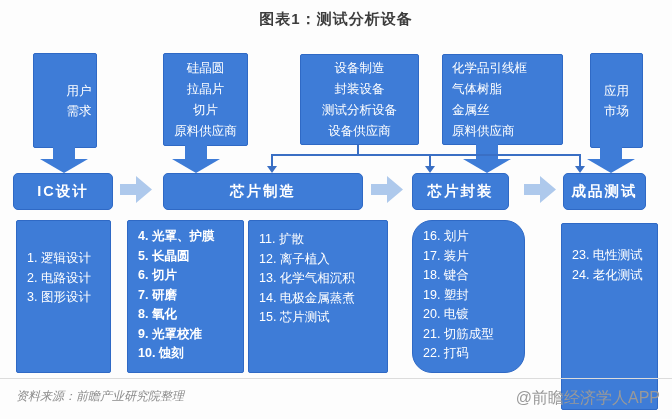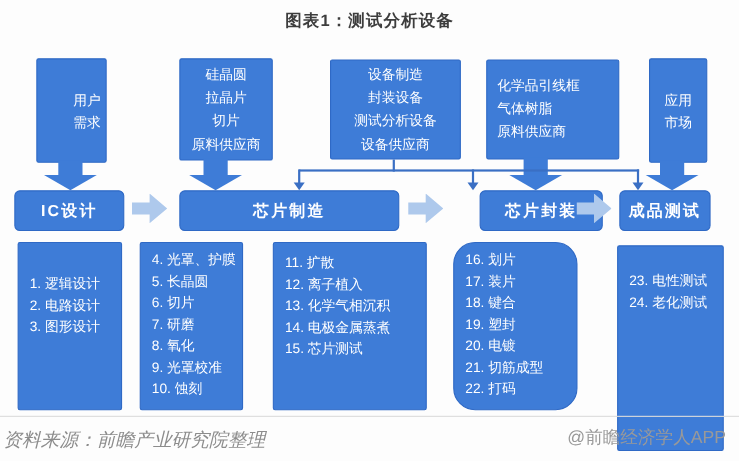--- a/index.html
+++ b/index.html
@@ -62,22 +62,22 @@
   }
   
   .larr{
     position:absolute;top:176px;width:32px;height:27px;
     background:var(--light-arrow,#aec9ec);
     clip-path:polygon(0 30%,50% 30%,50% 0,100% 50%,50% 100%,50% 70%,0 70%);
   }
   
   .fdiv{position:absolute;left:0;top:378px;width:672px;height:1px;background:#dcdcdc;}
   .fsource{
-    position:absolute;left:3px;top:388px;
-    font-size:17px;font-style:italic;
+    position:absolute;left:16px;top:388px;
+    font-size:12px;font-style:italic;
     color:var(--footer-text,#8c8c8c);
     text-align:center;
   }
   .fbrand{
     position:absolute;right:12px;top:388px;
     font-size:16px;color:#999;
   }
 </style>
 </head>
 <body>
@@ -101,20 +101,21 @@
   <div class="bluebox sup four" style="left:300px;top:54px;width:119px;height:91px;">
     <div>设备制造</div>
     <div>封装设备</div>
     <div>测试分析设备</div>
     <div>设备供应商</div>
   </div>
 
   <div class="bluebox sup four leftalign" style="left:442px;top:54px;width:121px;height:91px;">
     <div>化学品引线框</div>
     <div>气体树脂</div>
+    <div>金属丝</div>
     <div>原料供应商</div>
   </div>
 
   <div class="bluebox sup" style="left:590px;top:53px;width:53px;height:95px;">
     <div>应用</div>
     <div>市场</div>
   </div>
 
   <div class="stem" style="left:53px;top:146px;height:14px;"></div>
   <div class="head" style="left:40px;top:159px;"></div>
@@ -140,36 +141,36 @@
   <div class="bluebox stage" style="left:13px;width:100px;">
     <span>IC设计</span>
   </div>
   <div class="larr" style="left:120px;"></div>
 
   <div class="bluebox stage" style="left:163px;width:200px;">
     <span>芯片制造</span>
   </div>
   <div class="larr" style="left:371px;"></div>
 
-  <div class="bluebox stage" style="left:436px;width:112px;">
+  <div class="bluebox stage" style="left:412px;width:97px;">
     <span>芯片封装</span>
   </div>
   <div class="larr" style="left:524px;"></div>
 
   <div class="bluebox stage" style="left:563px;width:83px;">
     <span>成品测试</span>
   </div>
 
   <div class="bluebox proc" style="left:16px;width:95px;padding-top:28px;">
     <div>1. 逻辑设计</div>
     <div>2. 电路设计</div>
     <div>3. 图形设计</div>
   </div>
 
-  <div class="bluebox proc" style="left:127px;width:94px;padding-top:6px;">
+  <div class="bluebox proc" style="left:127px;width:117px;padding-top:6px;font-weight:bold;">
     <div>4. 光罩、护膜</div>
     <div>5. 长晶圆</div>
     <div>6. 切片</div>
     <div>7. 研磨</div>
     <div>8. 氧化</div>
     <div>9. 光罩校准</div>
     <div>10. 蚀刻</div>
   </div>
 
   <div class="bluebox proc" style="left:248px;width:140px;padding-top:9px;">

